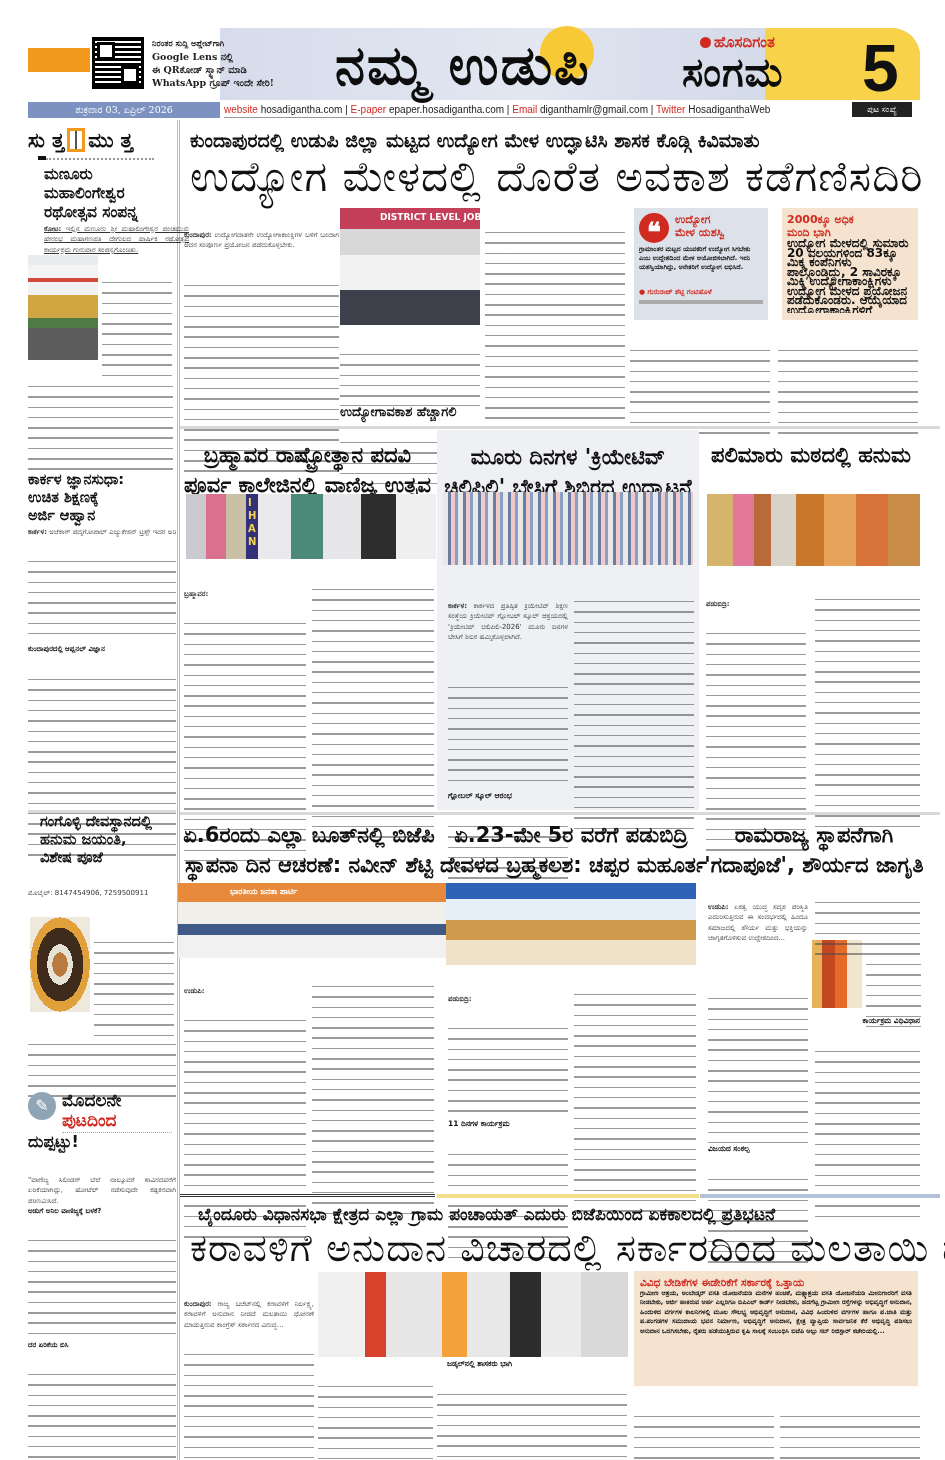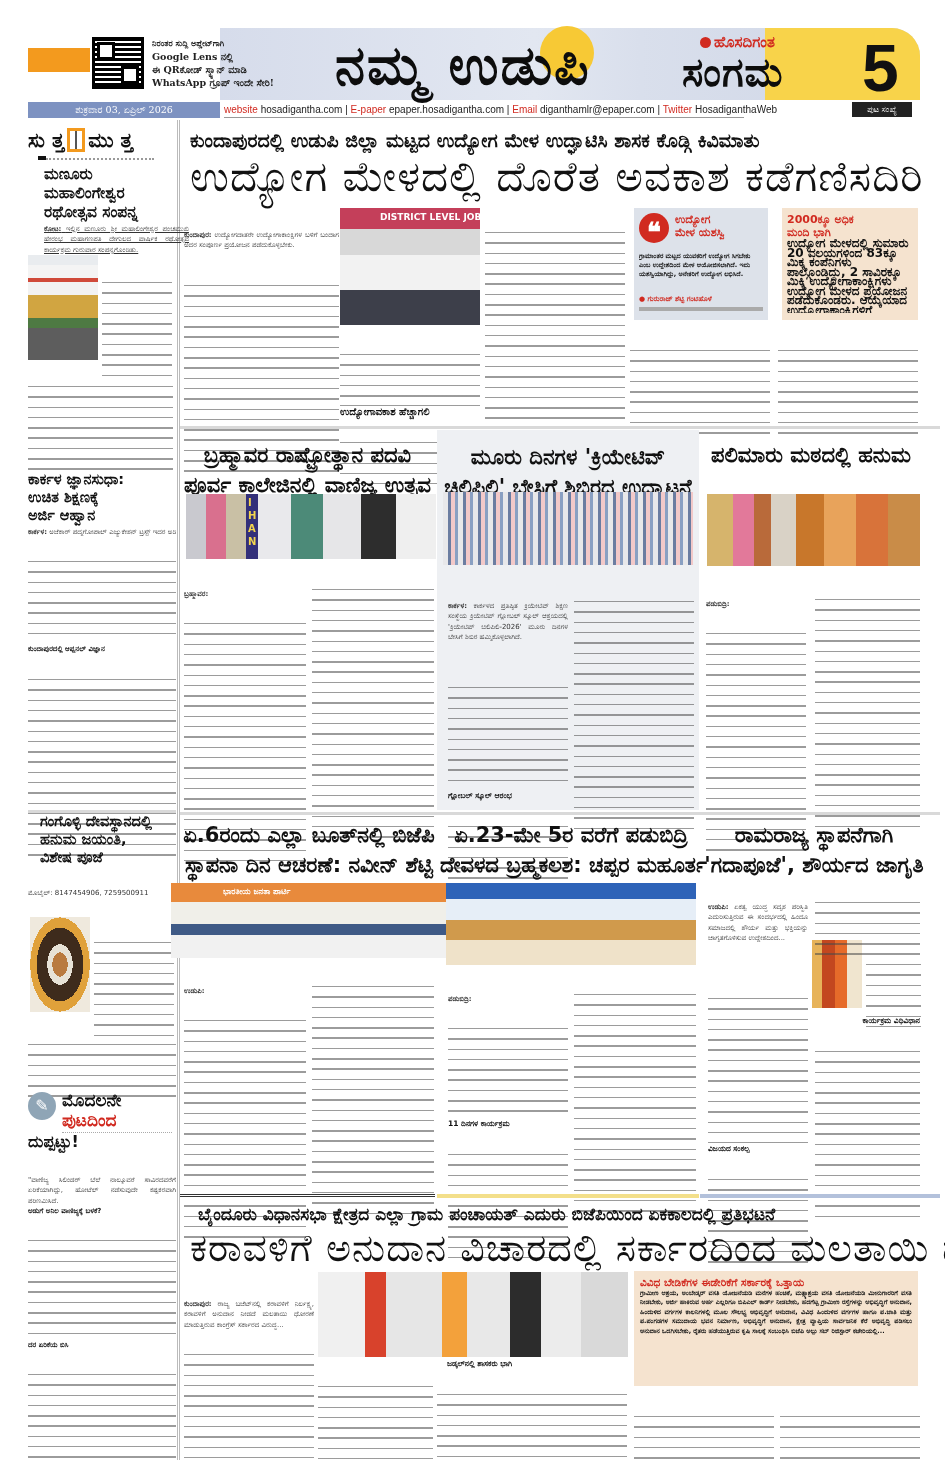--- a/index.html
+++ b/index.html
@@ -78,21 +78,21 @@
 
 <div class="abs date-bar">ಶುಕ್ರವಾರ 03, ಏಪ್ರಿಲ್ 2026</div>
 <div class="abs info-bar">
   <span class="lbl">website</span>
   <span>hosadigantha.com</span>
   <span>|</span>
   <span class="lbl">E-paper</span>
   <span>epaper.hosadigantha.com</span>
   <span>|</span>
   <span class="lbl">Email</span>
-  <span>diganthamlr@epaper.com</span>
+  <span>diganthamlr@gmail.com</span>
   <span>|</span>
   <span class="lbl">Twitter</span>
   <span>HosadiganthaWeb</span>
 </div>
 <div class="abs info-underline"></div>
 <div class="abs page-tag">ಪುಟ ಸಂಖ್ಯೆ</div>
 
 <div class="abs col-divider"></div>
 
 <div class="abs sutta">
@@ -151,34 +151,34 @@
 </div>
 <div class="abs" style="left:184px;top:206px;width:155px;">
   <div class="txt" style="height:31px;"><b>ಕುಂದಾಪುರ:</b> <span>ಉದ್ಯೋಗದಾತರೇ ಉದ್ಯೋಗಾಕಾಂಕ್ಷಿಗಳ ಬಳಿಗೆ ಬಂದಾಗ ಅದರ ಸಂಪೂರ್ಣ ಪ್ರಯೋಜನ ಪಡೆದುಕೊಳ್ಳಬೇಕು.</span></div>
   <div class="txt lines" style="height:190px;"></div>
 </div>
 <div class="abs photo" style="left:340px;top:208px;width:140px;height:117px;background:linear-gradient(180deg,#c43f5a 0 18%,#d8d8d8 18% 40%,#f2f2f2 40% 70%,#3d3f4a 70% 100%);">
   <div style="position:absolute;left:40px;top:4px;font-size:9px;font-weight:bold;color:#fff;white-space:nowrap">DISTRICT LEVEL JOB FAIR-2026</div>
 </div>
 <div class="abs" style="left:340px;top:330px;width:140px;">
   <div class="txt lines" style="height:52px;"></div>
-  <div class="subhead" style="font-size:10px">ಉದ್ಯೋಗಾವಕಾಶ ಹೆಚ್ಚಾಗಲಿ</div>
+  <div class="subhead" style="font-size:13px">ಉದ್ಯೋಗಾವಕಾಶ ಹೆಚ್ಚಾಗಲಿ</div>
   <div class="txt lines" style="height:42px;"></div>
 </div>
 <div class="abs txt lines" style="left:485px;top:208px;width:140px;height:208px;"></div>
 
 <div class="abs boxq" style="left:634px;top:208px;width:134px;height:112px;padding:5px;">
   <div style="display:flex;gap:6px;align-items:flex-start">
     <span class="quote-ico">❝</span>
     <div>
       <div class="red" style="font-size:11px;font-weight:bold;line-height:13px">ಉದ್ಯೋಗ</div>
       <div class="red" style="font-size:11px;font-weight:bold;line-height:13px">ಮೇಳ ಯಶಸ್ವಿ</div>
     </div>
   </div>
-  <div style="font-size:6.5px;line-height:9px;font-weight:bold;margin-top:9px;height:42px;overflow:hidden">ಗ್ರಾಮಾಂತರ ಮಟ್ಟದ ಯುವಕರಿಗೆ ಉದ್ಯೋಗ ಸಿಗಬೇಕು ಎಂಬ ಉದ್ದೇಶದಿಂದ ಮೇಳ ಆಯೋಜಿಸಲಾಗಿದೆ. ಇದು ಯಶಸ್ವಿಯಾಗಿದ್ದು, ಅನೇಕರಿಗೆ ಉದ್ಯೋಗ ಲಭಿಸಿದೆ.</div>
+  <div style="font-size:6.5px;line-height:9px;font-weight:bold;margin-top:2px;height:42px;overflow:hidden">ಗ್ರಾಮಾಂತರ ಮಟ್ಟದ ಯುವಕರಿಗೆ ಉದ್ಯೋಗ ಸಿಗಬೇಕು ಎಂಬ ಉದ್ದೇಶದಿಂದ ಮೇಳ ಆಯೋಜಿಸಲಾಗಿದೆ. ಇದು ಯಶಸ್ವಿಯಾಗಿದ್ದು, ಅನೇಕರಿಗೆ ಉದ್ಯೋಗ ಲಭಿಸಿದೆ.</div>
   <div class="red" style="font-size:7px;font-weight:bold;line-height:10px">● <span>ಗುರುರಾಜ್ ಶೆಟ್ಟಿ ಗಂಟಿಹೊಳೆ</span></div>
   <div style="height:4px;background:#aaa;margin-top:3px"></div>
 </div>
 <div class="abs boxtan" style="left:782px;top:208px;width:136px;height:112px;padding:5px;">
   <div class="red" style="font-size:11px;font-weight:bold;line-height:13px">2000ಕ್ಕೂ ಅಧಿಕ</div>
   <div class="red" style="font-size:11px;font-weight:bold;line-height:13px">ಮಂದಿ ಭಾಗಿ</div>
   <div style="font-size:12px;line-height:9.5px;font-weight:bold;height:74px;overflow:hidden">ಉದ್ಯೋಗ ಮೇಳದಲ್ಲಿ ಸುಮಾರು 20 ವಲಯಗಳಿಂದ 83ಕ್ಕೂ ಮಿಕ್ಕ ಕಂಪೆನಿಗಳು ಪಾಲ್ಗೊಂಡಿದ್ದು, 2 ಸಾವಿರಕ್ಕೂ ಮಿಕ್ಕಿ ಉದ್ಯೋಗಾಕಾಂಕ್ಷಿಗಳು ಉದ್ಯೋಗ ಮೇಳದ ಪ್ರಯೋಜನ ಪಡೆದುಕೊಂಡರು. ಆಯ್ಕೆಯಾದ ಉದ್ಯೋಗಾಕಾಂಕ್ಷಿಗಳಿಗೆ ಪ್ರಮಾಣಪತ್ರ ವಿತರಿಸಲಾಯಿತು.</div>
 </div>
 <div class="abs txt lines" style="left:630px;top:326px;width:140px;height:92px;"></div>
 <div class="abs txt lines" style="left:778px;top:326px;width:140px;height:92px;"></div>
@@ -218,21 +218,21 @@
   <div class="txt" style="height:10px"><b>ಪಡುಬಿದ್ರಿ:</b></div>
   <div class="txt lines" style="height:225px;"></div>
 </div>
 <div class="abs txt lines" style="left:815px;top:575px;width:105px;height:235px;"></div>
 
 <div class="abs sep" style="left:180px;top:812px;width:760px;"></div>
 <div class="abs" style="left:180px;top:820px;width:258px;">
   <div class="h3">ಏ.6ರಂದು ಎಲ್ಲಾ ಬೂತ್‌ನಲ್ಲಿ ಬಿಜೆಪಿ</div>
   <div class="h3">ಸ್ಥಾಪನಾ ದಿನ ಆಚರಣೆ: ನವೀನ್ ಶೆಟ್ಟಿ</div>
 </div>
-<div class="abs photo" style="left:171px;top:883px;width:276px;height:75px;background:linear-gradient(180deg,#e88a3c 0 25%,#f0efe9 25% 55%,#3f5a86 55% 70%,#f1f1f1 70%);">
+<div class="abs photo" style="left:178px;top:883px;width:276px;height:75px;background:linear-gradient(180deg,#e88a3c 0 25%,#f0efe9 25% 55%,#3f5a86 55% 70%,#f1f1f1 70%);">
   <div style="position:absolute;left:52px;top:4px;font-size:8px;font-weight:bold;color:#fff;white-space:nowrap">ಭಾರತೀಯ ಜನತಾ ಪಾರ್ಟಿ</div>
 </div>
 <div class="abs" style="left:184px;top:962px;width:122px;">
   <div class="txt" style="height:10px"><b>ಉಡುಪಿ:</b></div>
   <div class="txt lines" style="height:225px;"></div>
 </div>
 <div class="abs txt lines" style="left:312px;top:962px;width:122px;height:235px;"></div>
 
 <div class="abs" style="left:440px;top:820px;width:262px;">
   <div class="h3">ಏ.23-ಮೇ 5ರ ವರೆಗೆ ಪಡುಬಿದ್ರಿ</div>

